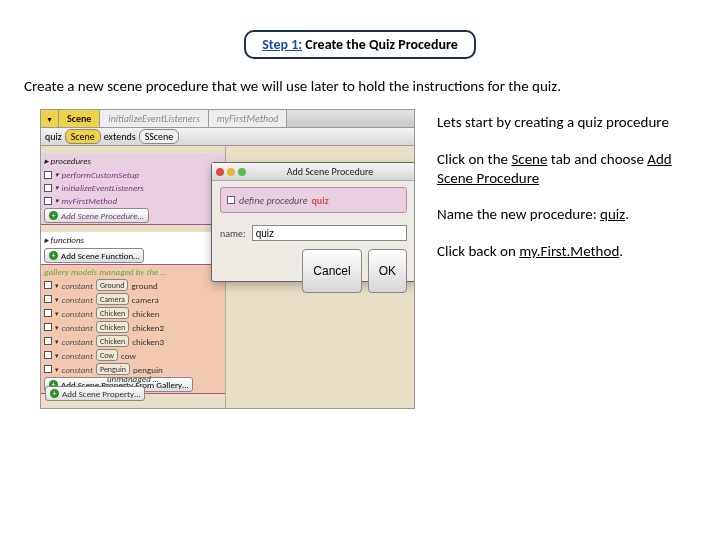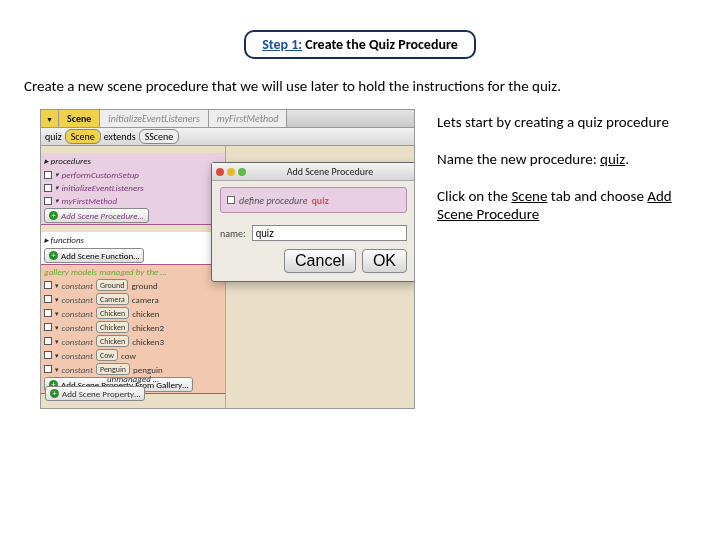--- a/index.html
+++ b/index.html
@@ -213,21 +213,21 @@
   .dlg-input-row label { color:#444; }
   .dlg-input-row input {
     flex:1; height:16px; border:1px solid #888;
     background:#fff; font-size:10px; padding:0 3px;
   }
   .dlg-btns {
     display:flex; justify-content:flex-end; gap:6px;
     margin: 8px 8px 0;
   }
   .dlg-btns button {
-    font-size:16px; padding:2px 10px;
+    font-size:12px; padding:14px 10px;
     border:1px solid #888; border-radius:4px;
     background: linear-gradient(#fefefe,#d6d6d6);
   }
   
   .instructions {
     margin-left: 22px;
     width: 250px;
     font-size: 15px;
     line-height: 1.25;
     display: flex;
@@ -385,19 +385,22 @@
       <div class="dlg-btns">
         <button>Cancel</button>
         <button>OK</button>
       </div>
     </div>
   </div>
 
   <div class="instructions">
     <div>Lets start by creating a quiz procedure</div>
     <div>
+      <span>Click on the </span><span class="scene-u">Scene</span><span> tab and choose </span><span class="u">Add Scene Procedure</span>
+    </div>
+    <div>
       <span>Name the new procedure: </span><span class="u">quiz</span><span>.</span>
     </div>
     <div>
-      <span>Click on the </span><span class="scene-u">Scene</span><span> tab and choose </span><span class="u">Add Scene Procedure</span>
+      <span>Click back on </span><span class="u">my.First.Method</span><span>.</span>
     </div>
   </div>
 </div>
 
 </body></html>

